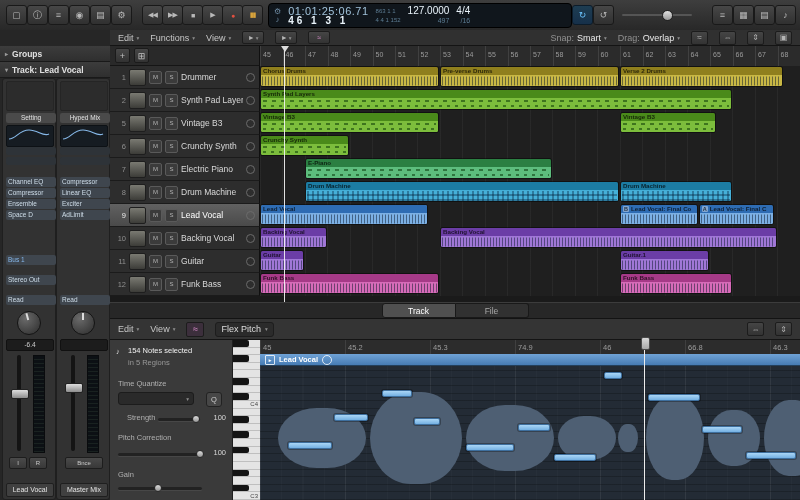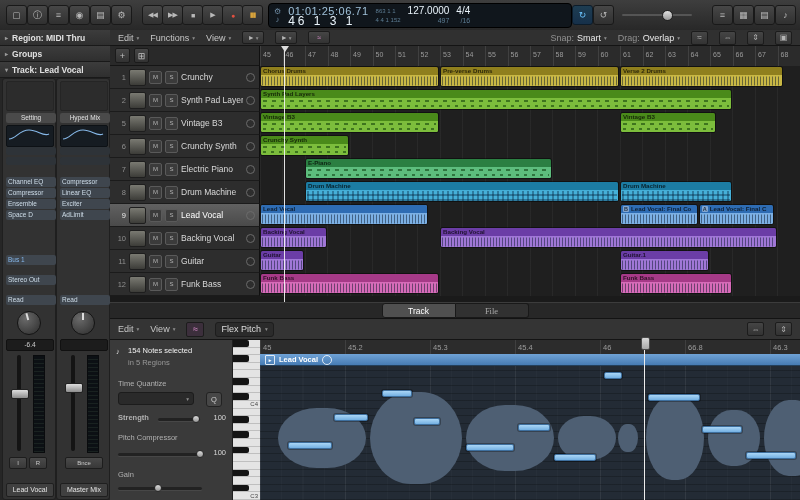--- a/index.html
+++ b/index.html
@@ -12,21 +12,21 @@
   .tbicon{position:absolute;width:19px;height:18px;border-radius:3px;
           background:linear-gradient(#474747,#303030);border:1px solid #191919;
           color:#b9b9b9;font-size:9px;display:flex;align-items:center;justify-content:center;}
   .tbicon.trans{font-size:7px;letter-spacing:-1px;}
   .tbicon.active{background:linear-gradient(#1e3d52,#16304a);color:#6cc4ff;border-color:#0c1c2a;}
   #lcd{position:absolute;left:268px;top:3px;width:292px;height:23px;background:#10161c;
        border:1px solid #000;border-radius:4px;display:flex;align-items:center;padding:0 5px;gap:7px;}
   .lcd-ic{color:#6d8aa2;font-size:8px;line-height:8px;text-align:center;}
   .lcd-main{line-height:10px;}
   .lcd-tc{font-size:11px;color:#9fc0d8;letter-spacing:0.5px;}
-  .lcd-pos{font-size:12px;font-weight:normal;color:#eaf4fb;letter-spacing:3px;}
+  .lcd-pos{font-size:10px;font-weight:bold;color:#eaf4fb;letter-spacing:3px;}
   .lcd-aux{line-height:9px;font-size:6px;color:#5d7citatea;color:#5d7d94;}
   .lcd-tempo{line-height:10px;text-align:right;}
   .lcd-tempo .big{font-size:10px;color:#eaf4fb;}
   .lcd-tempo .dim{font-size:7px;color:#5d7d94;}
   #vol-slider{position:absolute;left:622px;top:8px;width:78px;height:14px;}
   #vol-slider .line{position:absolute;left:0;top:6px;width:70px;height:2px;background:#555;border-radius:1px;}
   #vol-slider .kn{position:absolute;left:40px;top:2px;width:9px;height:9px;border-radius:50%;
                   background:linear-gradient(#e0e0e0,#9a9a9a);border:1px solid #222;}
 
   
@@ -118,21 +118,21 @@
   #ph-marker{position:absolute;left:281px;top:46px;width:0;height:0;z-index:7;
              border-left:4px solid transparent;border-right:4px solid transparent;border-top:6px solid #ddd;}
 
   
   #etabs{position:absolute;left:110px;top:302px;width:690px;height:17px;background:#272727;
          border-top:1px solid #3c3c3c;border-bottom:1px solid #131313;
          display:flex;align-items:center;justify-content:center;box-sizing:border-box;}
   .etab{width:72px;height:13px;font-size:8.5px;display:flex;align-items:center;justify-content:center;
         background:#313131;color:#a9a9a9;border:1px solid #191919;}
   .etab:first-child{border-radius:3px 0 0 3px;}
-  .etab:last-child{border-radius:0 3px 3px 0;border-left:none;font-family:Liberation Serif, serif;}
+  .etab:last-child{border-radius:0 3px 3px 0;border-left:none;}
   .etab.active{background:#505050;color:#fff;}
   #etoolbar{position:absolute;left:110px;top:319px;width:690px;height:21px;background:#343434;
             border-bottom:1px solid #141414;display:flex;align-items:center;gap:11px;padding:0 8px;
             font-size:9px;color:#c6c6c6;box-sizing:border-box;}
   .flexic{width:16px;height:13px;border-radius:2px;background:#3c2f3c;border:1px solid #1c1c1c;
           color:#e293d4;font-size:9px;display:flex;align-items:center;justify-content:center;}
   .ddbox{display:flex;align-items:center;gap:4px;height:13px;background:#2b2b2b;border:1px solid #1d1d1d;
          border-radius:3px;padding:0 5px;color:#ddd;}
   #eleft{position:absolute;left:110px;top:340px;width:123px;height:160px;background:#3a3a3a;
          border-right:1px solid #1e1e1e;box-sizing:border-box;}
@@ -215,24 +215,20 @@
       <div class="tbicon trans" style="left: 242px; top: 5px; color: rgb(217, 164, 60);">▮▮</div>
       <div class="tbicon active" style="left: 572px; top: 5px;">↻</div>
       <div class="tbicon" style="left: 593px; top: 5px;">↺</div>
       <div class="tbicon" style="left: 712px; top: 5px;">≡</div>
       <div class="tbicon" style="left: 733px; top: 5px;">▦</div>
       <div class="tbicon" style="left: 754px; top: 5px;">▤</div>
       <div class="tbicon" style="left: 775px; top: 5px;">♪</div>
     </div>
 
   <div id="inspector">
-      <div class="insp-header" style="top: 0px;">
-        <span class="tri">▸</span>
-        <span>Region: MIDI Thru</span>
-      </div>
       <div class="insp-header" style="top: 32px;">
         <span class="tri">▾</span>
         <span>Track: Lead Vocal</span>
       </div>
       <div class="insp-header" style="top: 16px;">
         <span class="tri">▸</span>
         <span>Groups</span>
       </div>
       <div class="strip" style="left: 2px; top: 48px; height: 420px;">
         <div class="srow blankbox"></div>
@@ -394,21 +390,21 @@
       <div class="rcell" style="left: 517.5px; width: 22.5px;">
         <span>68</span>
       </div>
     </div>
   <div id="tracklist">
       <div class="thead" style="top: 66px;">
         <div class="tnum">1</div>
         <div class="ticon"></div>
         <div class="msbtn">M</div>
         <div class="msbtn">S</div>
-        <div class="tname">Crunchy</div>
+        <div class="tname">Drummer</div>
         <div class="onoff"></div>
       </div>
       <div class="tlane" style="top: 66px;">
         <div class="region" style="left: 0px; width: 179px;">
           <div class="rhead" style="background: rgb(143, 127, 29);">
             <span>Chorus Drums</span>
           </div>
           <div class="rbody tex-audio" style="background: rgb(201, 184, 69);"></div>
         </div>
         <div class="region" style="left: 180px; width: 179px;">
@@ -644,27 +640,27 @@
     <div class="el-lab" style="left:6px;top:7px;color:#cfcfcf;">♪</div>
     <div class="el-val" style="left:18px;top:6px;color:#efefef;">154 Notes selected</div>
     <div class="el-lab" style="left:18px;top:18px;color:#989898;">in 5 Regions</div>
 
     <div class="el-lab" style="left:8px;top:39px;">Time Quantize</div>
     <div id="tq-dd">
         <span class="car">▾</span>
       </div>
     <div id="q-btn">Q</div>
 
-    <div class="el-lab" style="left:8px;top:73px;font-weight:bold;">Strength</div>
+    <div class="el-lab" style="left:17px;top:73px;">Strength</div>
     <div class="slider" style="left:48px;top:78px;width:42px;">
       <div class="sthumb" style="left:34px;"></div>
     </div>
     <div class="el-val" style="right:6px;top:73px;">100</div>
 
-    <div class="el-lab" style="left:8px;top:93px;">Pitch Compressor</div>
+    <div class="el-lab" style="left:8px;top:93px;">Pitch Correction</div>
     <div class="slider" style="left:8px;top:113px;width:84px;">
       <div class="sthumb" style="left:78px;"></div>
     </div>
     <div class="el-val" style="right:6px;top:108px;">100</div>
 
     <div class="el-lab" style="left:8px;top:130px;">Gain</div>
     <div class="slider" style="left:8px;top:147px;width:84px;">
       <div class="sthumb" style="left:36px;"></div>
     </div>
   </div>
@@ -711,21 +707,21 @@
         <div class="bk"></div>
       </div>
       <div class="pkey" style="top: 152.381px; height: 7.61905px;">
         <span class="klabel">C3</span>
       </div>
     </div>
   <div id="eruler">
       <span class="erlabel" style="left: 3px;">45</span>
       <span class="erlabel" style="left: 88px;">45.2</span>
       <span class="erlabel" style="left: 173px;">45.3</span>
-      <span class="erlabel" style="left: 258px;">45.4</span>
+      <span class="erlabel" style="left: 258px;">74.9</span>
       <span class="erlabel" style="left: 343px;">46</span>
       <span class="erlabel" style="left: 428px;">66.8</span>
       <span class="erlabel" style="left: 513px;">46.3</span>
     </div>
 
   <div id="eregion">
     <span class="ric">▸</span>
     <span>Lead Vocal</span>
     <span class="ric round"></span>
   </div>

